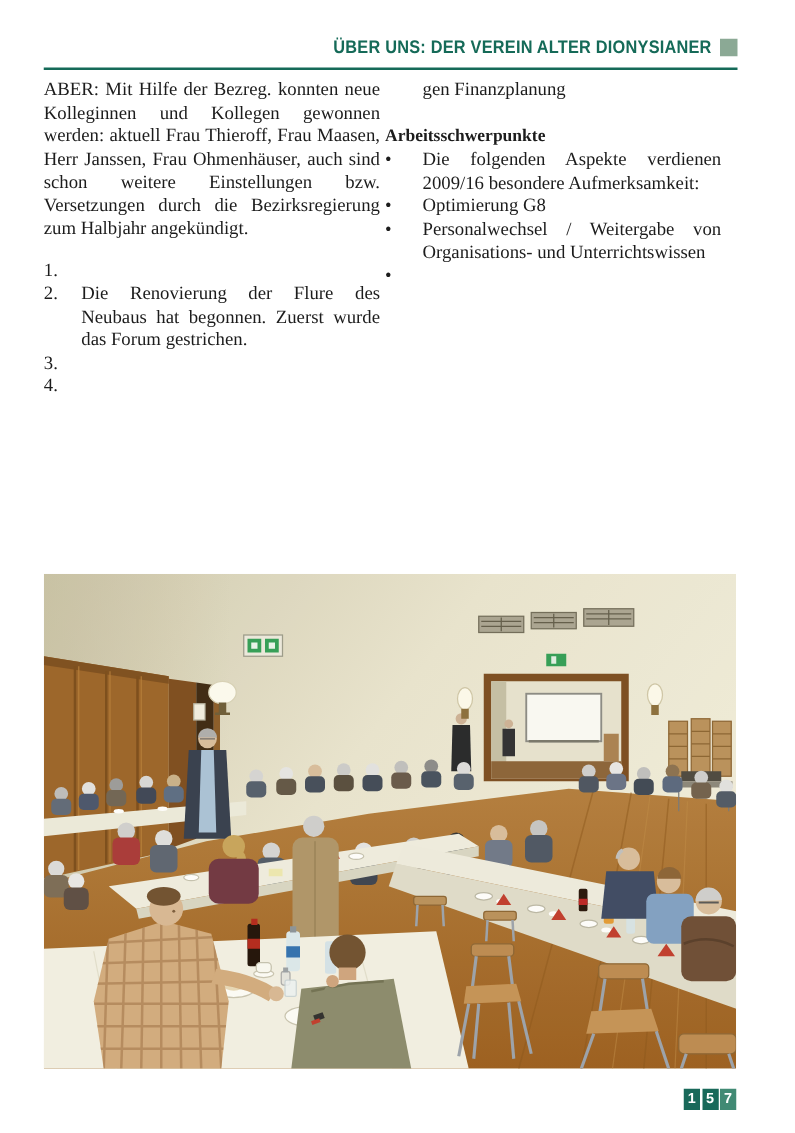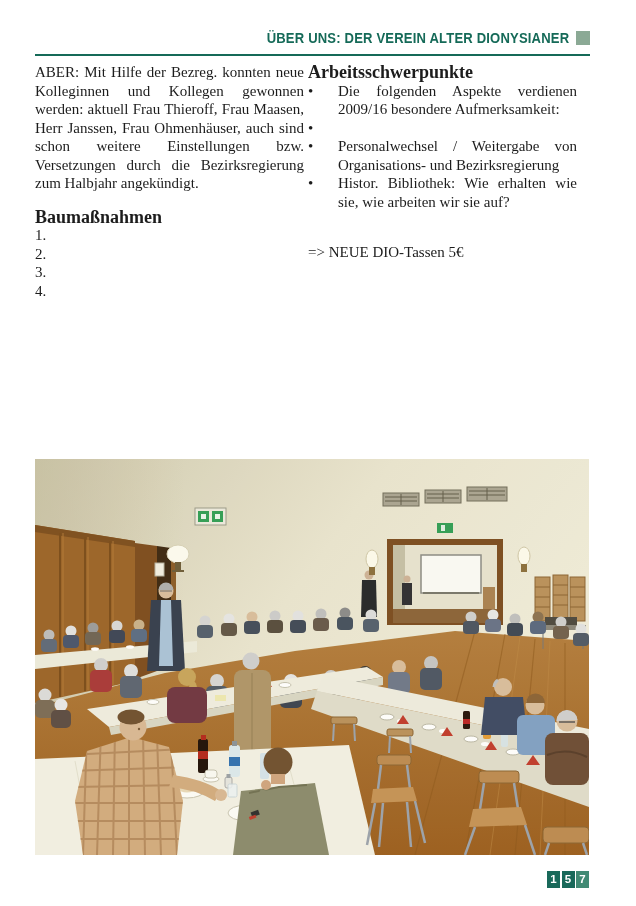--- a/index.html
+++ b/index.html
@@ -14,21 +14,21 @@
                   transform:scaleX(0.9); transform-origin:right center; }
   .header-square { width:14px; height:14px; background:#8ba995; flex:none; }
   .header-rule { position:absolute; top:54px; left:35px; width:555px; height:2px; background:#156a58; }
 
   
   .columns { position:absolute; top:63px; left:35px; width:555px; display:flex; gap:4px;
              font-size:15px; line-height:18.5px; color:#1c1c1c; }
   .col { width:269px; }
   .just { text-align:justify; hyphens:auto; -webkit-hyphens:auto; }
   .lead { margin:0 0 15px 0; }
-  .sec-heading { font-weight:bold; font-size:18px; }
+  .sec-heading { font-weight:bold; font-size:14px; }
   .li-row { display:flex; }
   .li-marker { width:30px; flex:none; }
   .li-text { flex:1; }
   .cont-line { padding-left:30px; margin:0 0 19px 0; }
   .note { margin-top:32px; }
   .closing { margin-top:20px; }
   .signature { margin-top:20px; }
 
   
   .photo { position:absolute; top:459px; left:35px; width:554px; height:396px; overflow:hidden; }
@@ -48,53 +48,53 @@
 
   <div class="header">
     <span class="header-title">ÜBER UNS: DER VEREIN ALTER DIONYSIANER</span>
     <span class="header-square"></span>
   </div>
   <div class="header-rule"></div>
 
   <div class="columns">
     <div class="col">
       <p class="lead just">ABER: Mit Hilfe der Bezreg. konnten neue Kolleginnen und Kollegen gewonnen werden: aktuell Frau Thieroff, Frau Maasen, Herr Janssen, Frau Ohmenhäuser, auch sind schon weitere Einstellungen bzw. Versetzungen durch die Bezirksregierung zum Halbjahr angekündigt.</p>
-      <div class="sec-heading">Baumaßnahmen</div>
       <div class="li-row">
         <span class="li-marker">1.</span>
       </div>
       <div class="li-row">
         <span class="li-marker">2.</span>
+        <span class="li-text just">Die Renovierung der Flure des Neubaus hat begonnen. Zuerst wurde das Forum gestrichen.</span>
       </div>
       <div class="li-row">
         <span class="li-marker">3.</span>
       </div>
       <div class="li-row">
         <span class="li-marker">4.</span>
       </div>
     </div>
 
     <div class="col">
+      <p class="cont-line">gen Finanzplanung</p>
       <div class="sec-heading">Arbeitsschwerpunkte</div>
       <div class="li-row">
         <span class="li-marker">•</span>
         <span class="li-text just">Die folgenden Aspekte verdienen 2009/16 besondere Aufmerksamkeit:</span>
       </div>
       <div class="li-row">
         <span class="li-marker">•</span>
+        <span class="li-text just">Optimierung G8</span>
       </div>
       <div class="li-row">
         <span class="li-marker">•</span>
-        <span class="li-text just">Personalwechsel / Weitergabe von Organisations- und Bezirksregierung</span>
+        <span class="li-text just">Personalwechsel / Weitergabe von Organisations- und Unterrichtswissen</span>
       </div>
       <div class="li-row">
         <span class="li-marker">•</span>
-        <span class="li-text just">Histor. Bibliothek: Wie erhalten wie sie, wie arbeiten wir sie auf?</span>
-      </div>
-      <p class="note">=&gt; NEUE DIO-Tassen 5€</p>
+      </div>
     </div>
   </div>
 
   <div class="photo" role="img" aria-label="Gemeindesaal mit langen weiß gedeckten Tischen, vielen älteren Vereinsmitgliedern bei Kaffee und Kuchen, Holztüren links, offener Durchgang mit Whiteboard und Parkettboden rechts">
     <svg viewBox="0 0 554 396" width="554" height="396" xmlns="http://www.w3.org/2000/svg">
       <defs>
         <linearGradient id="wallG" x1="0" y1="0" x2="1" y2="0.55">
           <stop offset="0" stop-color="#d0cab0"></stop>
             <stop offset="0.5" stop-color="#e9e5d0"></stop>
             <stop offset="1" stop-color="#f2eedd"></stop>

